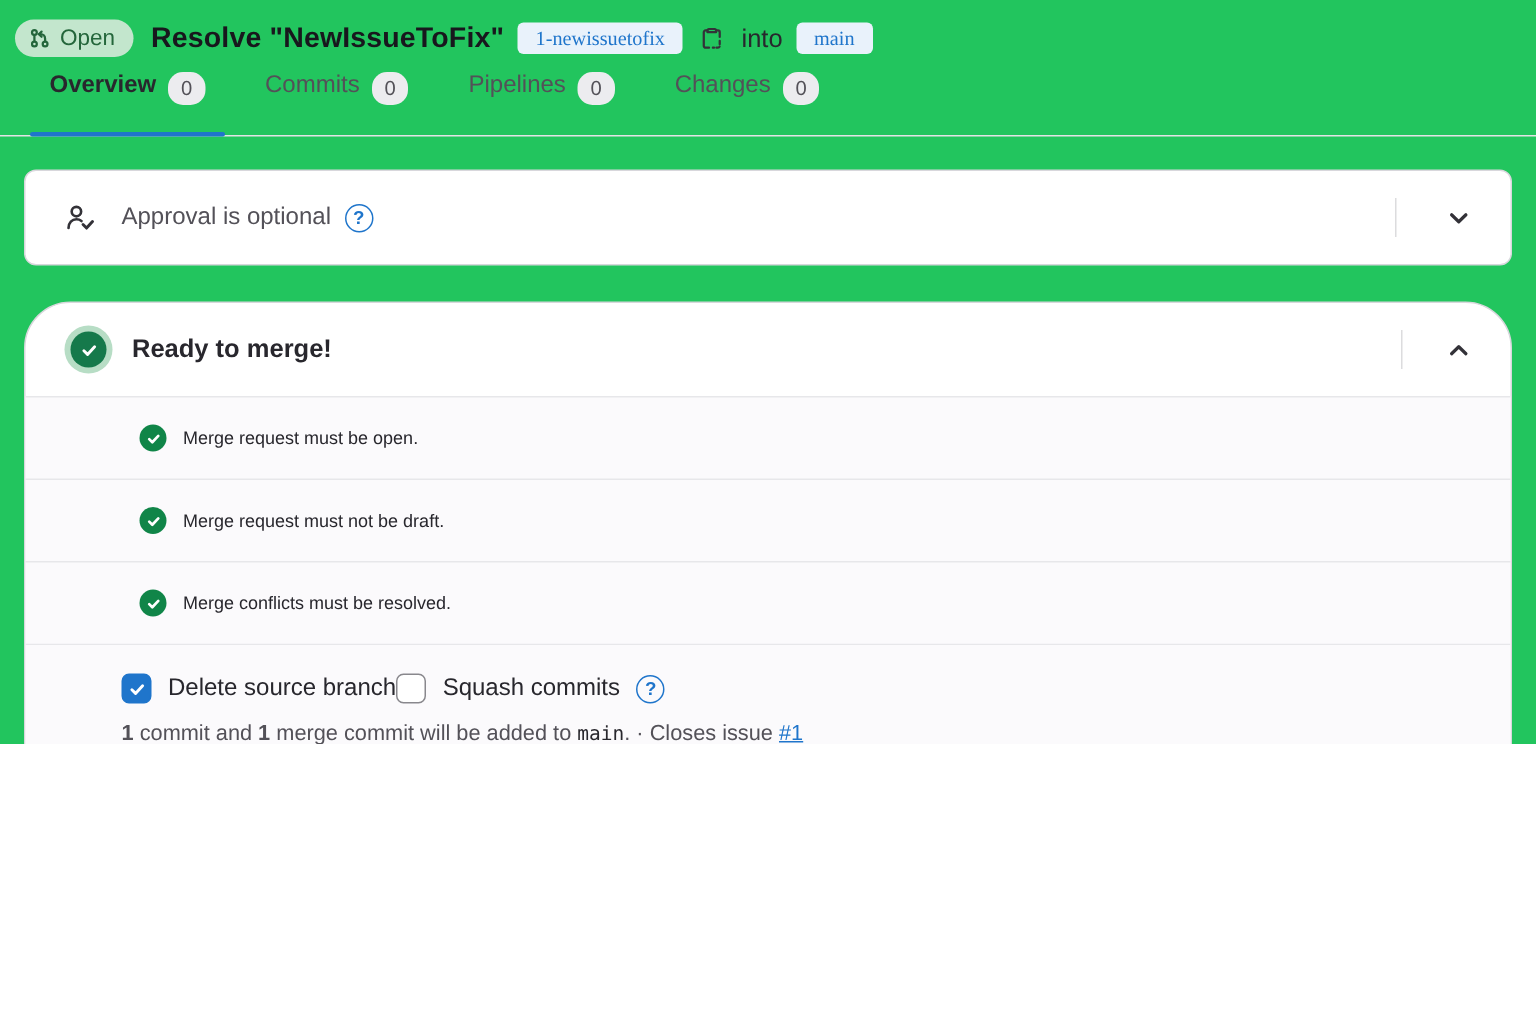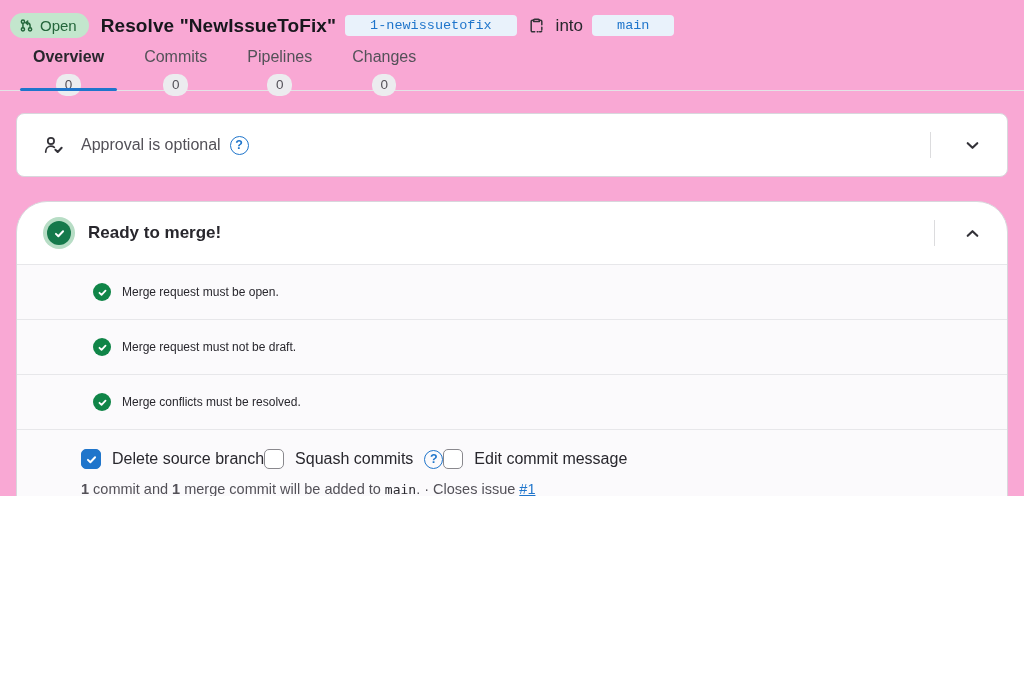--- a/index.html
+++ b/index.html
@@ -2,42 +2,42 @@
 <html><head>
 <meta charset="utf-8">
 <style>
   * { box-sizing: border-box; }
   html,body { margin:0; padding:0; }
   body {
     font-family: "Liberation Sans", sans-serif;
     color:#28272d;
     background:#fff;
   }
-  .page { width:1024px; height:496px; overflow:hidden; background:#f9a8d4; }
+  .page { width:1024px; height:496px; overflow:hidden; background:#22c55e; }
 
   
   .mr-header { display:flex; align-items:center; gap:9px; padding:13px 16px 10px 10px; }
   .status-badge {
     display:inline-flex; align-items:center; gap:6px;
     background:#c3e6cd; color:#24663b;
     border-radius:16px; padding:5px 12px 5px 9px;
     font-size:15px; line-height:1;
   }
   .mr-title { font-size:19px; font-weight:700; color:#18171d; margin-left:3px; letter-spacing:.1px; }
   .branch-badge {
-    font-family:Liberation Mono, monospace;
+    font-family:Liberation Serif, serif;
     font-size:13.5px; color:#1f75cb; background:#e9f2fb;
-    border-radius:4px; padding:4px 25px; line-height:1;
+    border-radius:4px; padding:4px 12px; line-height:1;
   }
   .copy-btn { background:none; border:none; padding:2px; display:inline-flex; cursor:pointer; }
   .into-text { font-size:17px; color:#28272d; }
 
   
   .tabs { display:flex; align-items:stretch; border-bottom:1px solid #e3e3e6; padding-left:20px; height:43px; }
-  .tab { position:relative; display:flex; align-items:center; gap:8px; padding:0 13px; font-size:16px; color:#535158; cursor:pointer;flex-direction:column; }
+  .tab { position:relative; display:flex; align-items:flex-start; gap:8px; padding:0 13px; font-size:16px; color:#535158; cursor:pointer; }
   .tab + .tab { margin-left:14px; }
   .tab.active { color:#28272d; font-weight:700; }
   .tab.active::after {
     content:""; position:absolute; left:0; right:0; bottom:-1px; height:3px;
     background:#1f75cb; border-radius:2px;
   }
   .count-pill {
     background:#ececef; color:#535158; font-size:13.5px; font-weight:400;
     padding:2px 8.5px; border-radius:10px; line-height:1.3;
   }
@@ -240,24 +240,20 @@
             </span>
             <span>Delete source branch</span>
           </label>
 
           <label class="option">
             <span class="checkbox"></span>
             <span>Squash commits</span>
             <span class="help-icon">?</span>
           </label>
 
-          <label class="option">
-            <span class="checkbox"></span>
-            <span>Edit commit message</span>
-          </label>
         </div>
 
         <p class="summary"><b>1</b><span> commit and </span><b>1</b><span> merge commit will be added to </span><span class="mono-branch">main</span><span>. · Closes issue </span><a class="issue-link">#1</a></p>
 
         <button class="merge-btn">Merge</button>
       </div>
 
     </div>
   </div>
 

